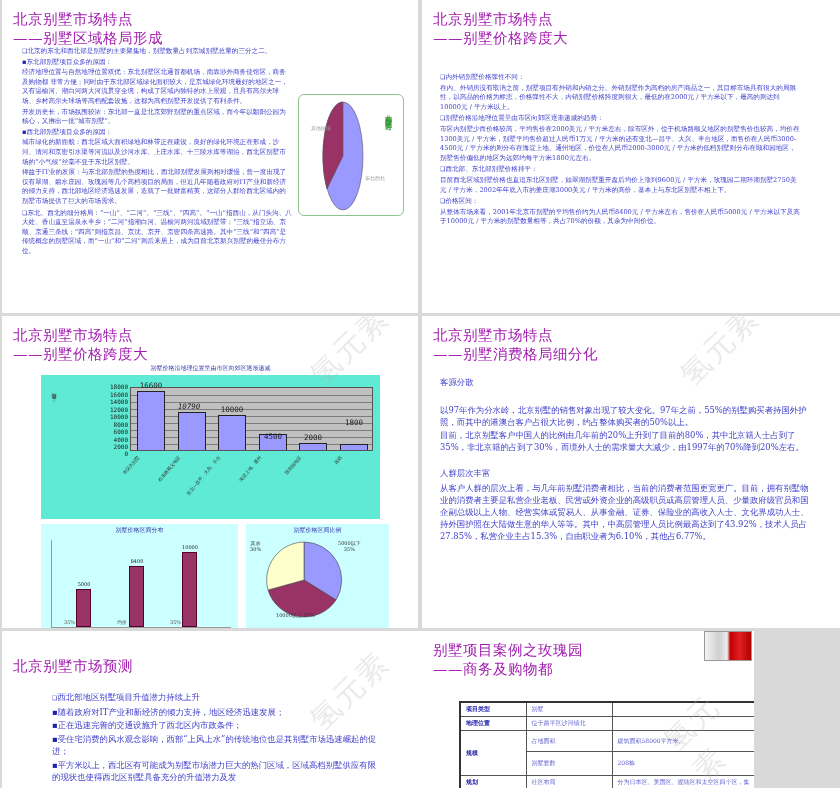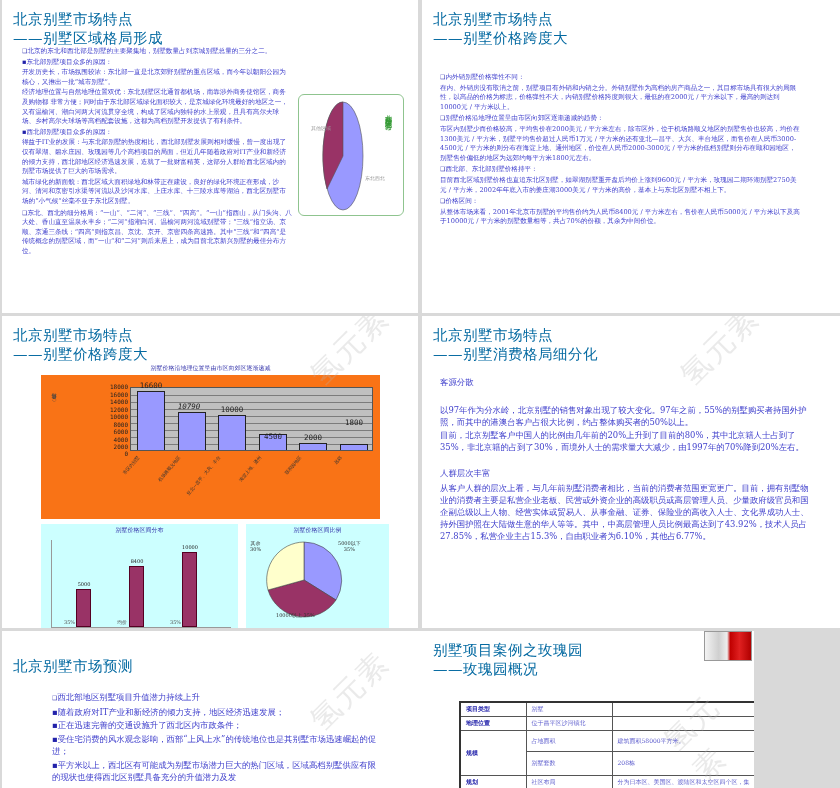--- a/index.html
+++ b/index.html
@@ -7,37 +7,37 @@
   body { font-family: "DejaVu Serif", "Liberation Serif", serif; color: #3333cc; position: relative; }
   .grid { position: absolute; left: 0; top: 0; width: 840px; height: 788px; }
   .slide { position: absolute; background: #ffffff; overflow: hidden; }
   .s1 { left: 2px; top: 0; width: 416px; height: 313px; }
   .s2 { left: 422px; top: 0; width: 418px; height: 313px; }
   .s3 { left: 2px; top: 316px; width: 416px; height: 312px; }
   .s4 { left: 422px; top: 316px; width: 418px; height: 312px; }
   .s5 { left: 2px; top: 631px; width: 496px; height: 157px; }
   .s6 { left: 422px; top: 631px; width: 332px; height: 157px; }
 
-  .title { position: absolute; left: 11px; top: 10px; color: #0369a1; font-size: 14.5px; line-height: 19px; letter-spacing: 0.5px; }
+  .title { position: absolute; left: 11px; top: 10px; color: #a21caf; font-size: 14.5px; line-height: 19px; letter-spacing: 0.5px; }
   .title .sub { display: block; }
 
   .body { position: absolute; color: #3d3dcc; font-size: 6.6px; line-height: 9.6px; }
   .body p { margin-bottom: 1px; }
   .body .sq::before { content: "❑"; color: #2222aa; font-size: 6px; }
   .body .dot::before { content: "▪"; color: #2222aa; }
 
   .watermark { position: absolute; color: rgba(180,180,180,0.28); font-size: 30px; transform: rotate(-45deg); font-family: "DejaVu Sans", sans-serif; pointer-events: none; letter-spacing: 2px; }
 
   
   .piebox { position: absolute; left: 296px; top: 94px; width: 106px; height: 122px; border: 1px solid #8fc48f; border-radius: 6px; background: #fff; }
   .piebox .leg { position: absolute; font-size: 5px; color: #999; line-height: 6px; text-align: center; }
   .piebox .vtitle { position: absolute; right: 10px; top: 14px; writing-mode: vertical-rl; color: #339933; font-size: 7px; letter-spacing: 1px; }
 
   
-  .barchart { position: absolute; left: 39px; top: 59px; width: 339px; height: 144px; background: #f97316; }
+  .barchart { position: absolute; left: 39px; top: 59px; width: 339px; height: 144px; background: #5eead4; }
   .barchart .ctitle { position: absolute; left: 0; width: 100%; top: -12px; text-align: center; font-size: 6px; color: #3333aa; font-family: "DejaVu Sans", sans-serif; }
   .plot { position: absolute; left: 89px; top: 12px; width: 243px; height: 64px; background: #c0c0c0; border: 1px solid #555; }
   .gridline { position: absolute; left: 0; right: 0; height: 1px; background: #444; opacity: 0.55; }
   .bar { position: absolute; bottom: 0; width: 28px; background: #9999ff; border: 1px solid #222; border-bottom: none; }
   .barlbl { position: absolute; font-size: 7.5px; color: #222; font-family: "DejaVu Sans Mono", monospace; text-align: center; width: 40px; }
   .ytick { position: absolute; right: 252px; font-size: 6px; color: #222; font-family: "DejaVu Sans Mono", monospace; text-align: right; line-height: 7px; }
   .ylabel { position: absolute; left: 10px; top: 28px; writing-mode: vertical-rl; transform: rotate(180deg); font-size: 5px; color: #444; }
   .xlbl { position: absolute; font-size: 4.5px; color: #333; transform: rotate(-50deg); transform-origin: right top; white-space: nowrap; text-align: right; }
 
   
@@ -67,25 +67,25 @@
 <div class="grid">
 
   <div class="slide s1">
     <div class="title">
       <span>北京别墅市场特点</span>
       <span class="sub">——别墅区域格局形成</span>
     </div>
     <div class="body" style="left:20px; top:46px; width:270px;">
       <p class="sq">北京的东北和西北部是别墅的主要聚集地，别墅数量占到京城别墅总量的三分之二。</p>
       <p class="dot">东北部别墅项目众多的原因：</p>
+      <p>经济地理位置与自然地理位置双优：东北别墅区北通首都机场，南靠涉外商务使馆区，商务及购物都 非常方便；同时由于东北部区域绿化面积较大，是京城绿化环境最好的地区之一，又有温榆河、潮白河两大河流贯穿全境，构成了区域内独特的水上景观，且具有高尔夫球场、乡村高尔夫球场等高档配套设施，这都为高档别墅开发提供了有利条件。</p>
       <p>开发历史长，市场氛围较浓：东北部一直是北京郊野别墅的重点区域，而今年以朝阳公园为核心，又推出一批“城市别墅”。</p>
-      <p>经济地理位置与自然地理位置双优：东北别墅区北通首都机场，南靠涉外商务使馆区，商务及购物都 非常方便；同时由于东北部区域绿化面积较大，是京城绿化环境最好的地区之一，又有温榆河、潮白河两大河流贯穿全境，构成了区域内独特的水上景观，且具有高尔夫球场、乡村高尔夫球场等高档配套设施，这都为高档别墅开发提供了有利条件。</p>
       <p class="dot">西北部别墅项目众多的原因：</p>
+      <p>城市绿化的新面貌：西北区域大面积绿地和林带正在建设，良好的绿化环境正在形成，沙河、清河和京密引水渠等河流以及沙河水库、上庄水库、十三陵水库等湖泊，西北区别墅市场的“小气候”丝毫不亚于东北区别墅。</p>
       <p>得益于IT业的发展：与东北部别墅的热度相比，西北部别墅发展则相对缓慢，曾一度出现了仅有翠湖、碧水庄园、玫瑰园等几个高档项目的局面，但近几年随着政府对IT产业和新经济的倾力支持，西北部地区经济迅速发展，造就了一批财富精英，这部分人群给西北区域内的别墅市场提供了巨大的市场需求。</p>
-      <p>城市绿化的新面貌：西北区域大面积绿地和林带正在建设，良好的绿化环境正在形成，沙河、清河和京密引水渠等河流以及沙河水库、上庄水库、十三陵水库等湖泊，西北区别墅市场的“小气候”丝毫不亚于东北区别墅。</p>
       <p class="sq">东北、西北的细分格局：“一山”、“二河”、“三线”、“四高”。“一山”指西山，从门头沟、八大处、香山直至温泉永丰乡；“二河”指潮白河、温榆河两河流域别墅带；“三线”指立汤、京顺、京通三条线；“四高”则指京昌、京沈、京开、京密四条高速路。其中“三线”和“四高”是传统概念的别墅区域，而“一山”和“二河”则后来居上，成为目前北京新兴别墅的最佳分布方位。</p>
     </div>
     <div class="piebox">
       <svg width="106" height="122" viewBox="0 0 106 122">
         <ellipse cx="44" cy="61" rx="20" ry="54" fill="#9999ff" stroke="#555" stroke-width="0.6"></ellipse>
         <path d="M44 61 L44 7 A20 54 0 0 0 28 94 Z" fill="#993366" stroke="#555" stroke-width="0.6"></path>
       </svg>
       <span class="leg" style="left:12px; top:30px;">其他区域</span>
       <span class="leg" style="left:66px; top:80px;">东北西北</span>
       <span class="vtitle">北京别墅项目地区分布</span>
@@ -216,21 +216,21 @@
       <p class="dot">正在迅速完善的交通设施升了西北区内市政条件；</p>
       <p class="dot">受住宅消费的风水观念影响，西部“上风上水”的传统地位也是其别墅市场迅速崛起的促进；</p>
       <p class="dot">平方米以上，西北区有可能成为别墅市场潜力巨大的热门区域，区域高档别墅供应有限的现状也使得西北区别墅具备充分的升值潜力及发</p>
     </div>
     <div class="watermark" style="left:300px; top:40px;">氢元素</div>
   </div>
 
   <div class="slide s6">
     <div class="title">
       <span>别墅项目案例之玫瑰园</span>
-      <span class="sub">——玫瑰园概况</span>
+      <span class="sub">——商务及购物都</span>
     </div>
     <div class="rose"></div>
     <table class="tbl">
       <tbody>
           <tr>
         <td class="k">项目类型</td>
         <td class="v">别墅</td>
         <td></td>
       </tr>
       <tr>

